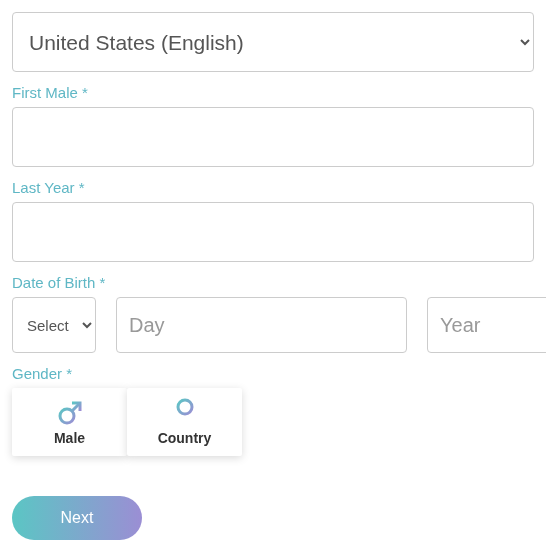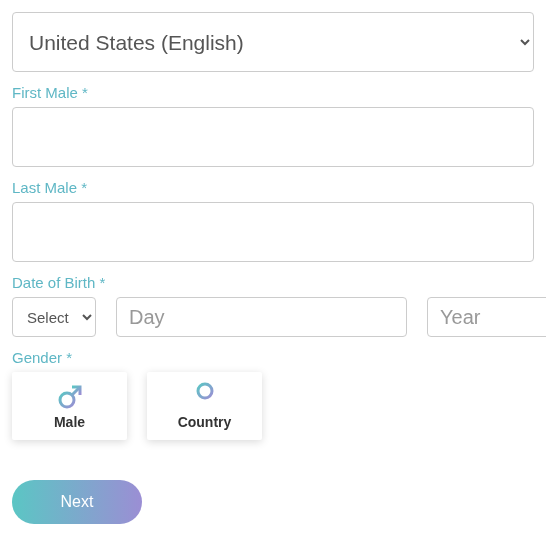--- a/index.html
+++ b/index.html
@@ -31,42 +31,41 @@
     }
     .select-full {
       appearance: auto;
     }
     .dob-row {
       display: flex;
       gap: 20px;
     }
     .dob-row > * {
       flex: 1;
-      height: 40px;
+      height: 56px;
     }
     .dob-select {
       padding: 8px 10px;
       border: 1px solid #ccc;
       border-radius: 4px;
       font-size: 15px;
       background: #fff;
       color: #555;
     }
     .dob-input {
       padding: 10px 12px;
       border: 1px solid #ccc;
       border-radius: 4px;
       font-size: 20px;
       background: #fff;
       color: #999;
     }
     .dob-input::placeholder { color: #999; }
     .gender-row {
       display: flex;
-      gap: 20px;
       margin-top: 6px;
     }
     .gender-card {
       width: 115px;
       height: 68px;
       background: #fff;
       box-shadow: 0 2px 8px rgba(0,0,0,0.15);
       border-radius: 2px;
       display: flex;
       flex-direction: column;
@@ -109,21 +108,21 @@
     <option>United States (English)</option>
   </select>
 </div>
 
 <div class="form-group">
   <div class="label">First Male *</div>
   <input type="text" class="input-full" value="" style="">
 </div>
 
 <div class="form-group">
-  <div class="label">Last Male *</div>
+  <div class="label">Last Year *</div>
   <input type="text" class="input-full" value="" style="">
 </div>
 
 <div class="form-group">
   <div class="label">Date of Birth *</div>
   <div class="dob-row">
     <select class="dob-select">
       <option>Select</option>
     </select>
     <input type="text" class="dob-input" placeholder="Day" style="">

